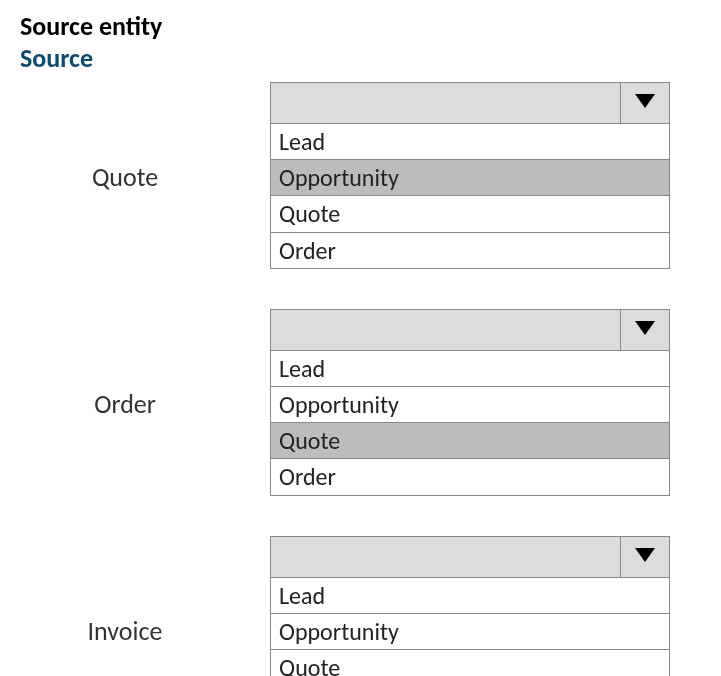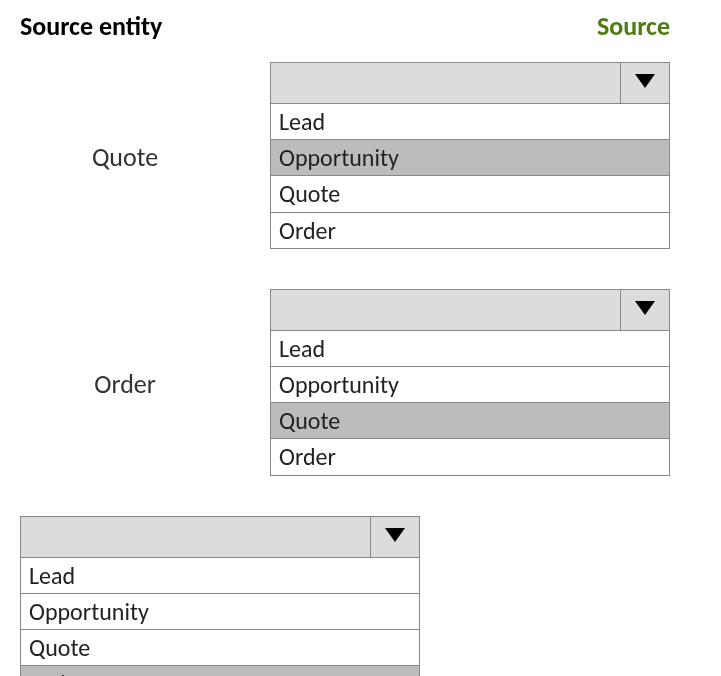--- a/index.html
+++ b/index.html
@@ -8,34 +8,35 @@
       padding: 0;
     }
     body {
       font-family: Calibri, Arial, sans-serif;
       background: #fff;
       padding: 10px 20px;
       width: 721px;
     }
     .header-row {
       display: flex;
-      margin-bottom: 20px;
+      margin-bottom: 8px;
+      flex-direction: column;
     }
     .header-entity {
       width: 250px;
       font-size: 26px;
       font-weight: bold;
       color: #000;
     }
     .header-source {
       width: 400px;
       font-size: 26px;
       font-weight: bold;
-      color: #4d7c0f;
-      text-align: right;
+      color: #0c4a6e;
+      text-align: left;
     }
     .row {
       display: flex;
       align-items: center;
       margin-bottom: 40px;
     }
     .entity-label {
       width: 250px;
       font-size: 26px;
       color: #333;
@@ -138,20 +139,21 @@
     <div class="options-list">
       <div class="option">Lead</div>
       <div class="option">Opportunity</div>
       <div class="option selected">Quote</div>
       <div class="option">Order</div>
     </div>
   </div>
 </div>
 
 <div class="row">
+  <div class="entity-label">Invoice</div>
   <div class="dropdown-block">
     <div class="dropdown-header">
       <div class="dropdown-value"></div>
       <div class="dropdown-arrow-cell">
         <span>
           <svg viewBox="0 0 24 18">
               <polygon points="2,2 22,2 12,16" fill="#000"></polygon>
             </svg>
         </span>
       </div>

